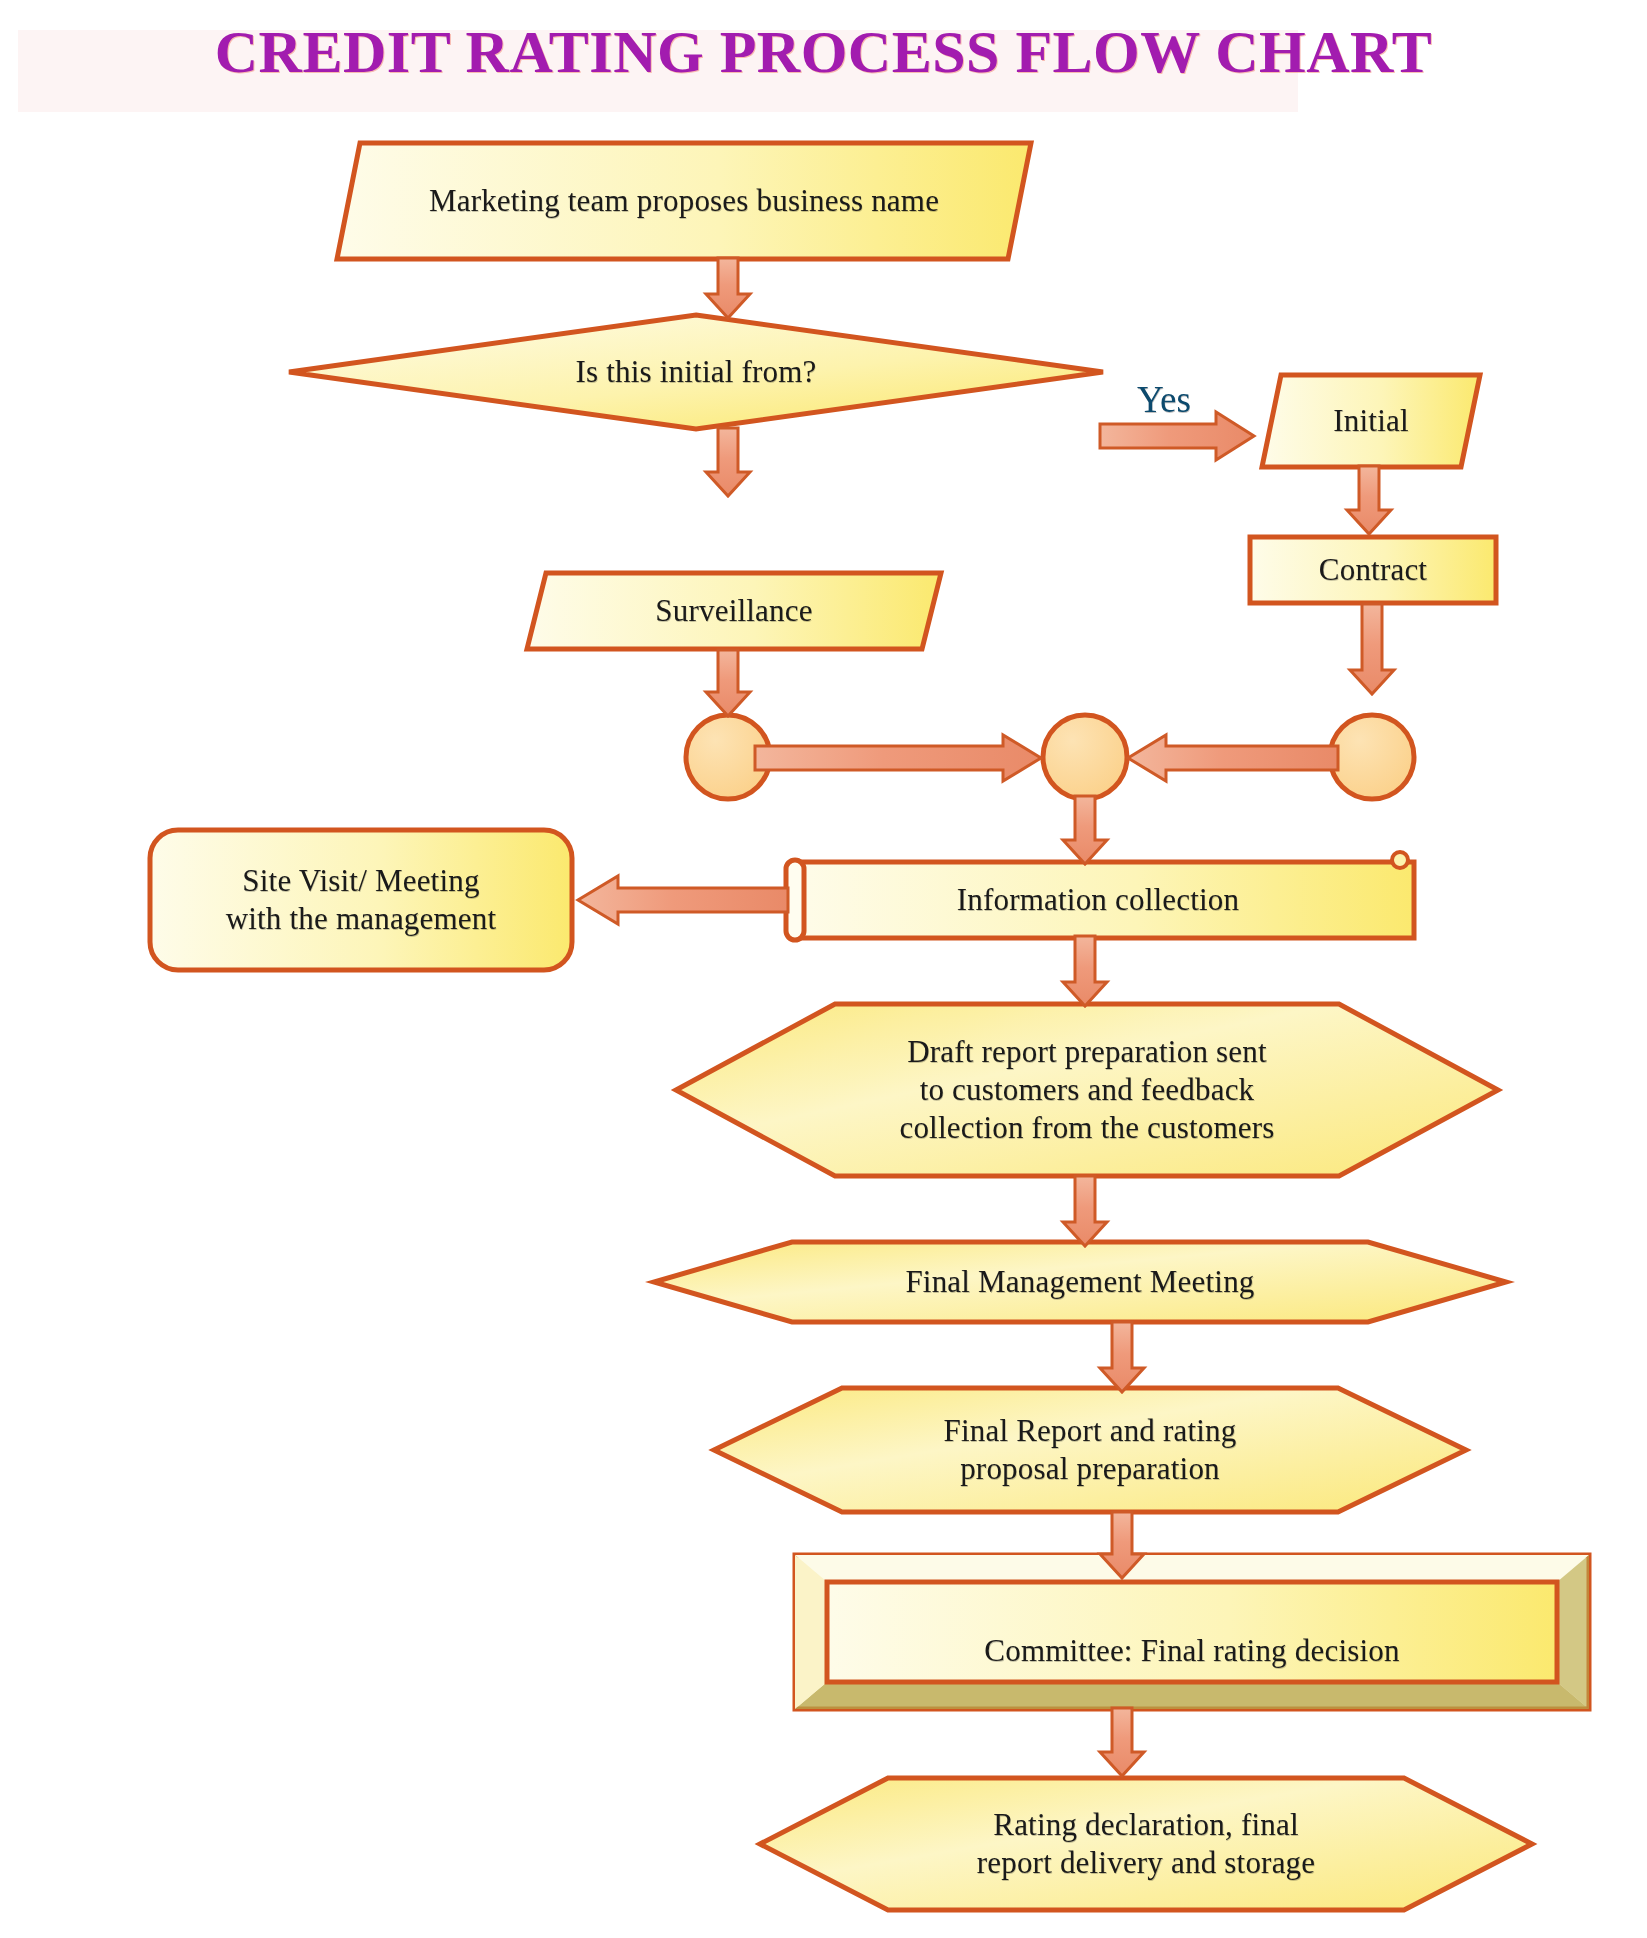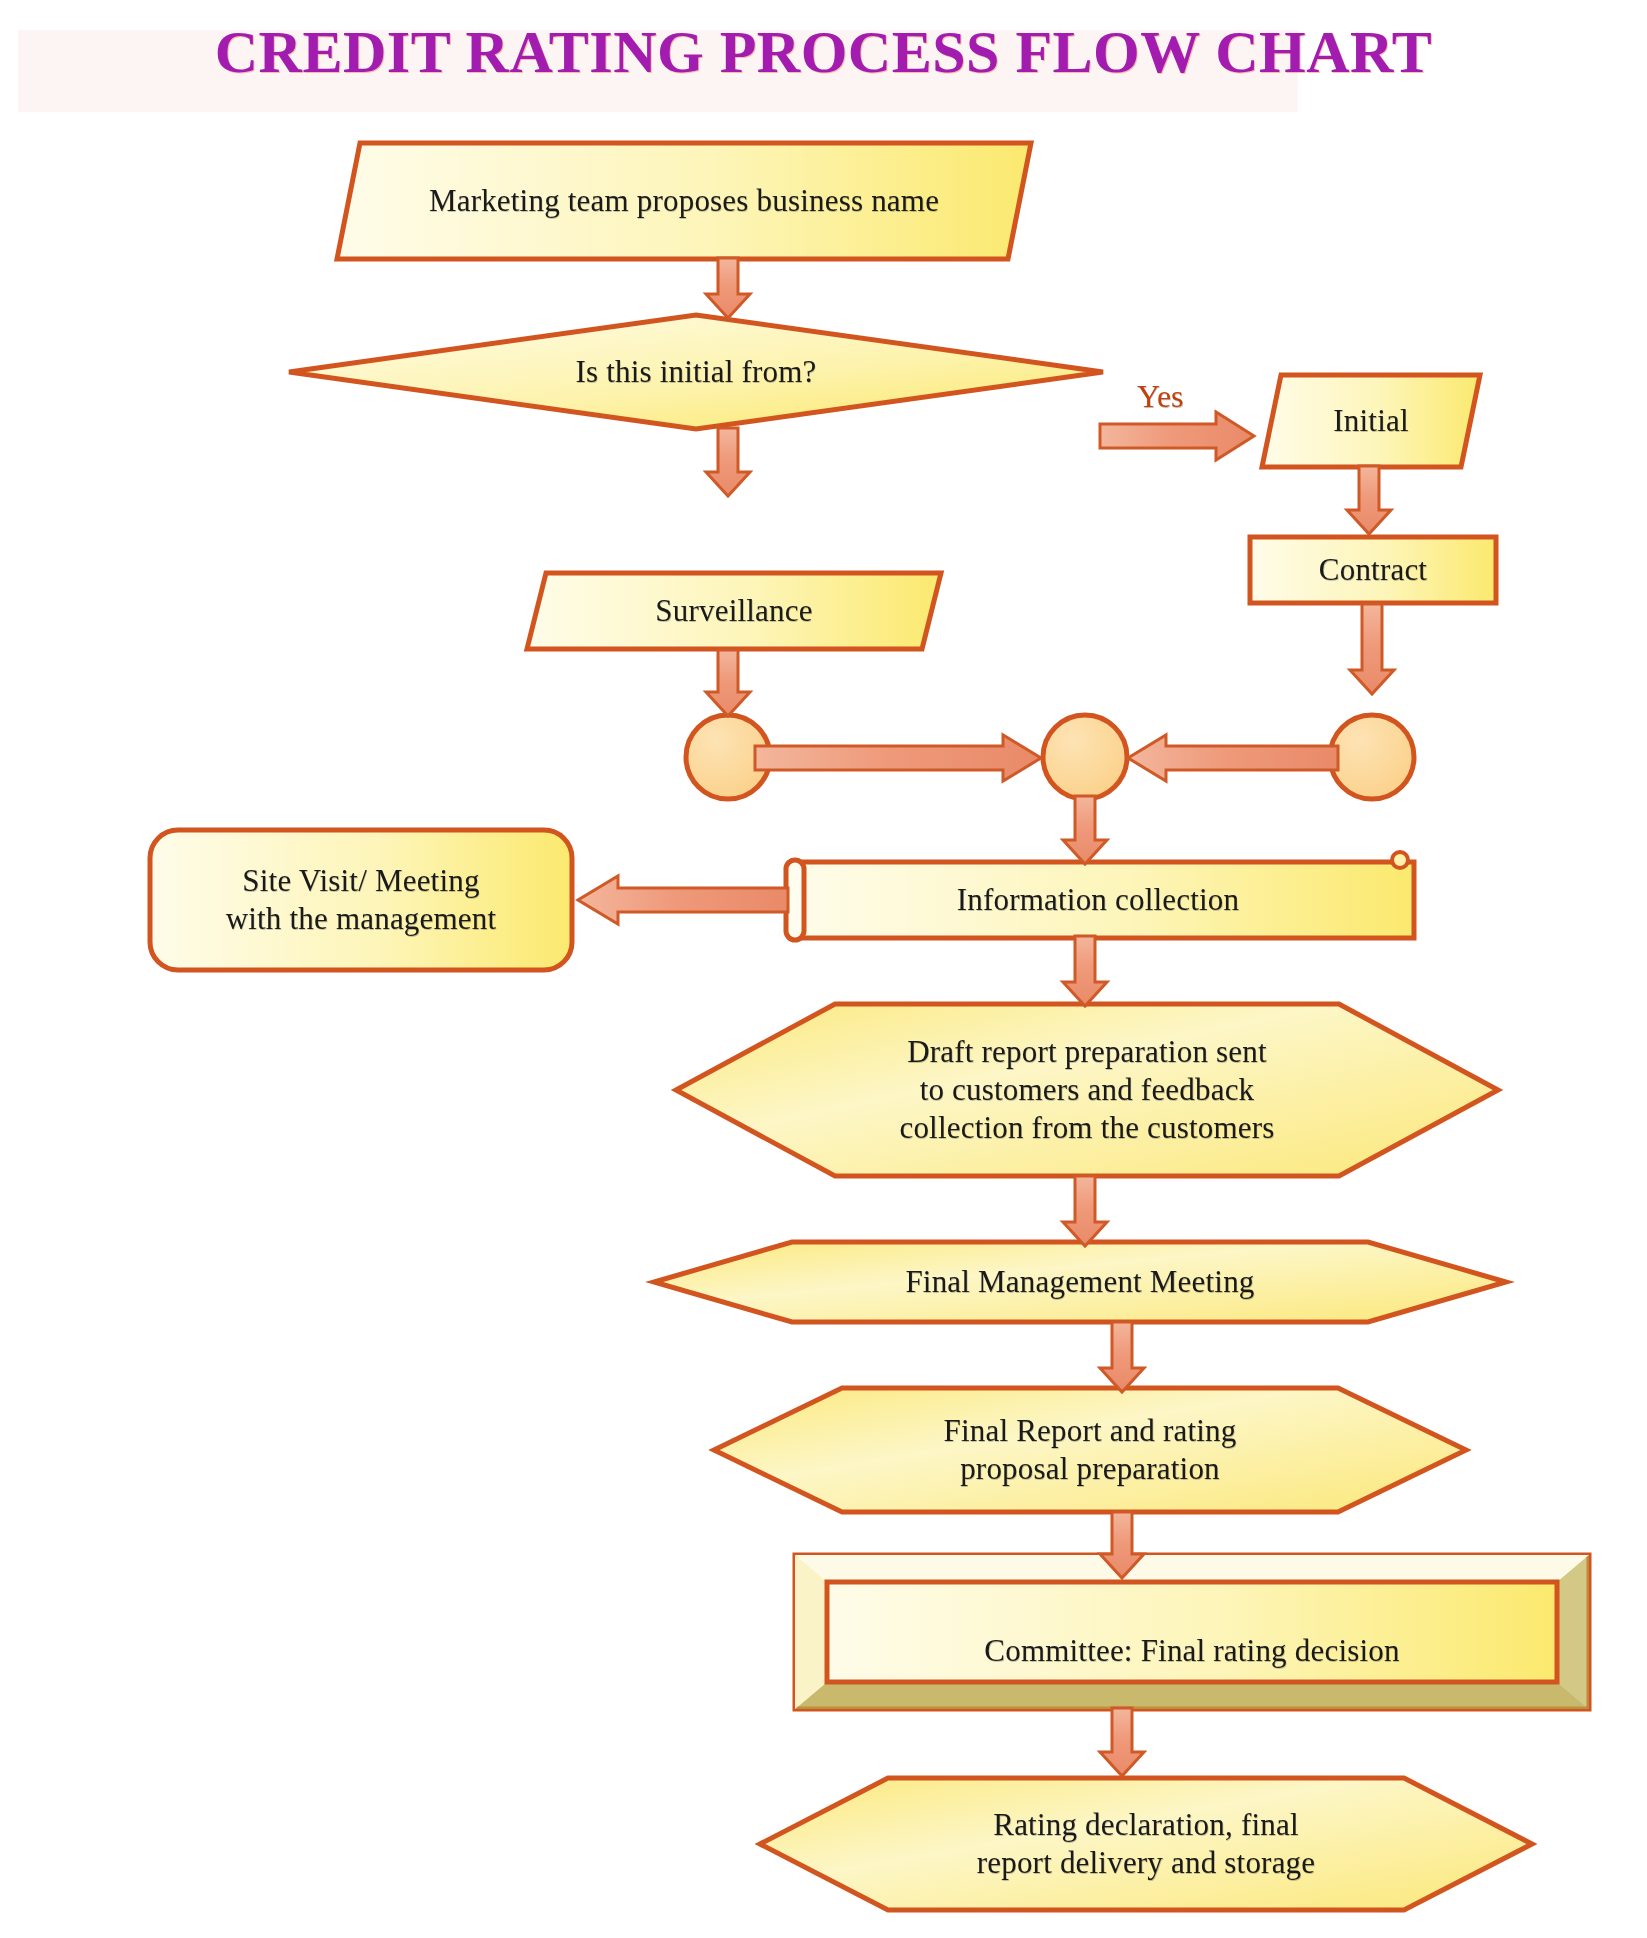--- a/index.html
+++ b/index.html
@@ -76,23 +76,23 @@
   
   .arrow {
     position: absolute;
     z-index: 2;
   }
   .arrow svg { display:block; overflow: visible; }
 
   .edge-label {
     position: absolute;
     z-index: 4;
-    color: #c2410c;
+    color: #0c4a6e;
     font-family: "Liberation Serif", "DejaVu Serif", serif;
-    font-size: 32px;
+    font-size: 37px;
     text-shadow: 0.6px 0.6px 0 rgba(0,0,0,.25);
     white-space: nowrap;
   }
 </style>
 </head>
 <body>
 
 <div id="title-banner"></div>
 <div id="page-title">CREDIT RATING PROCESS FLOW CHART</div>
 

